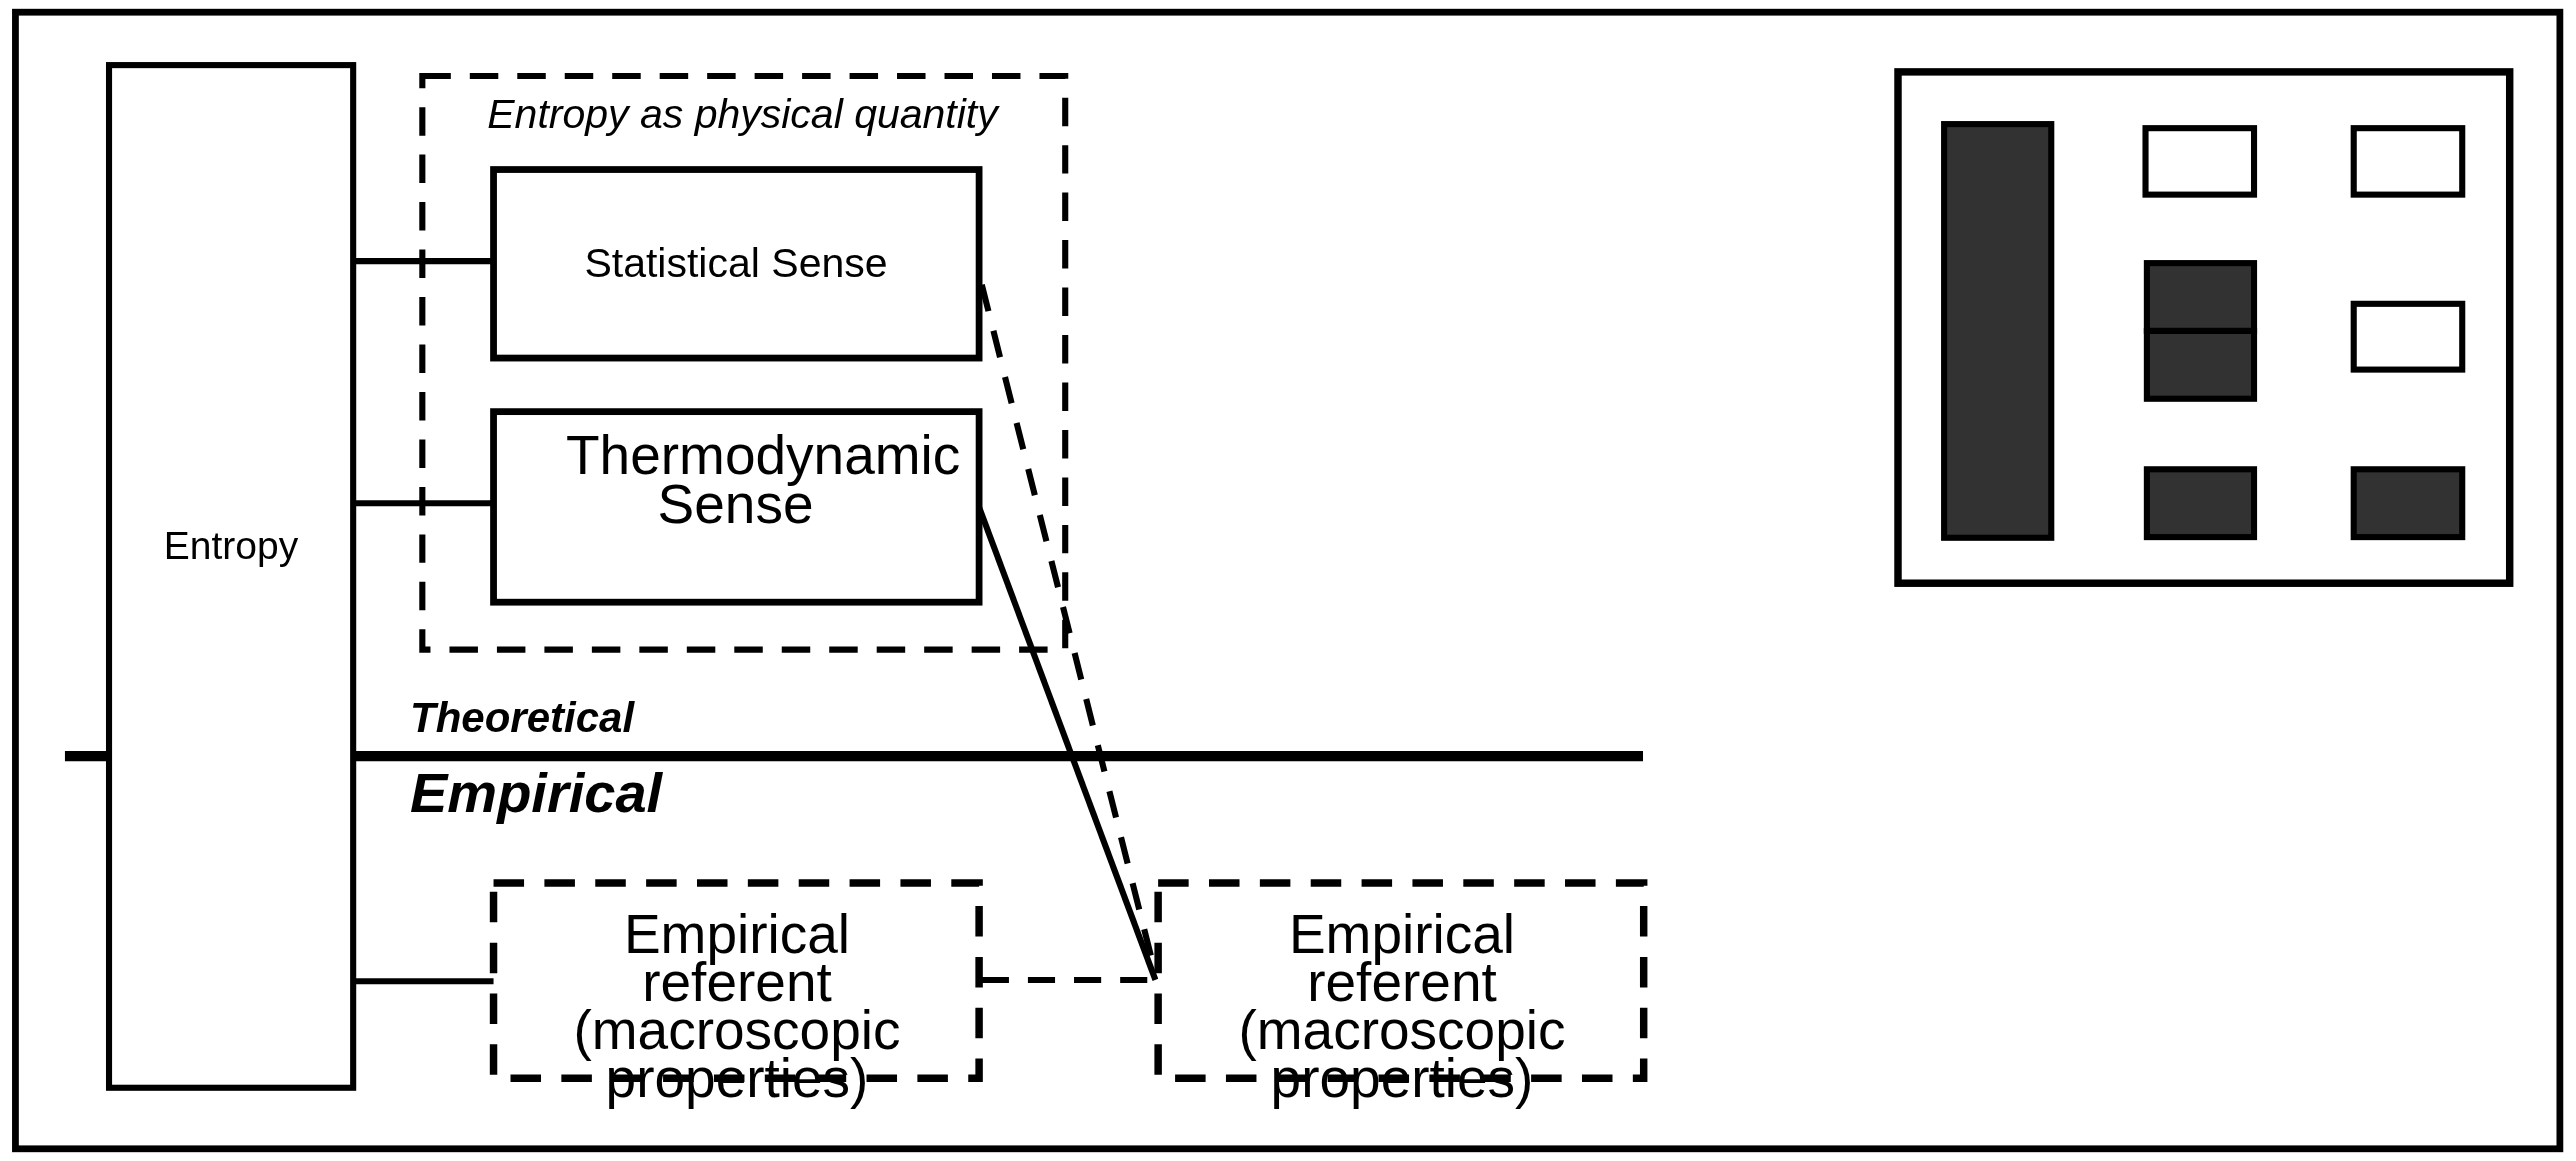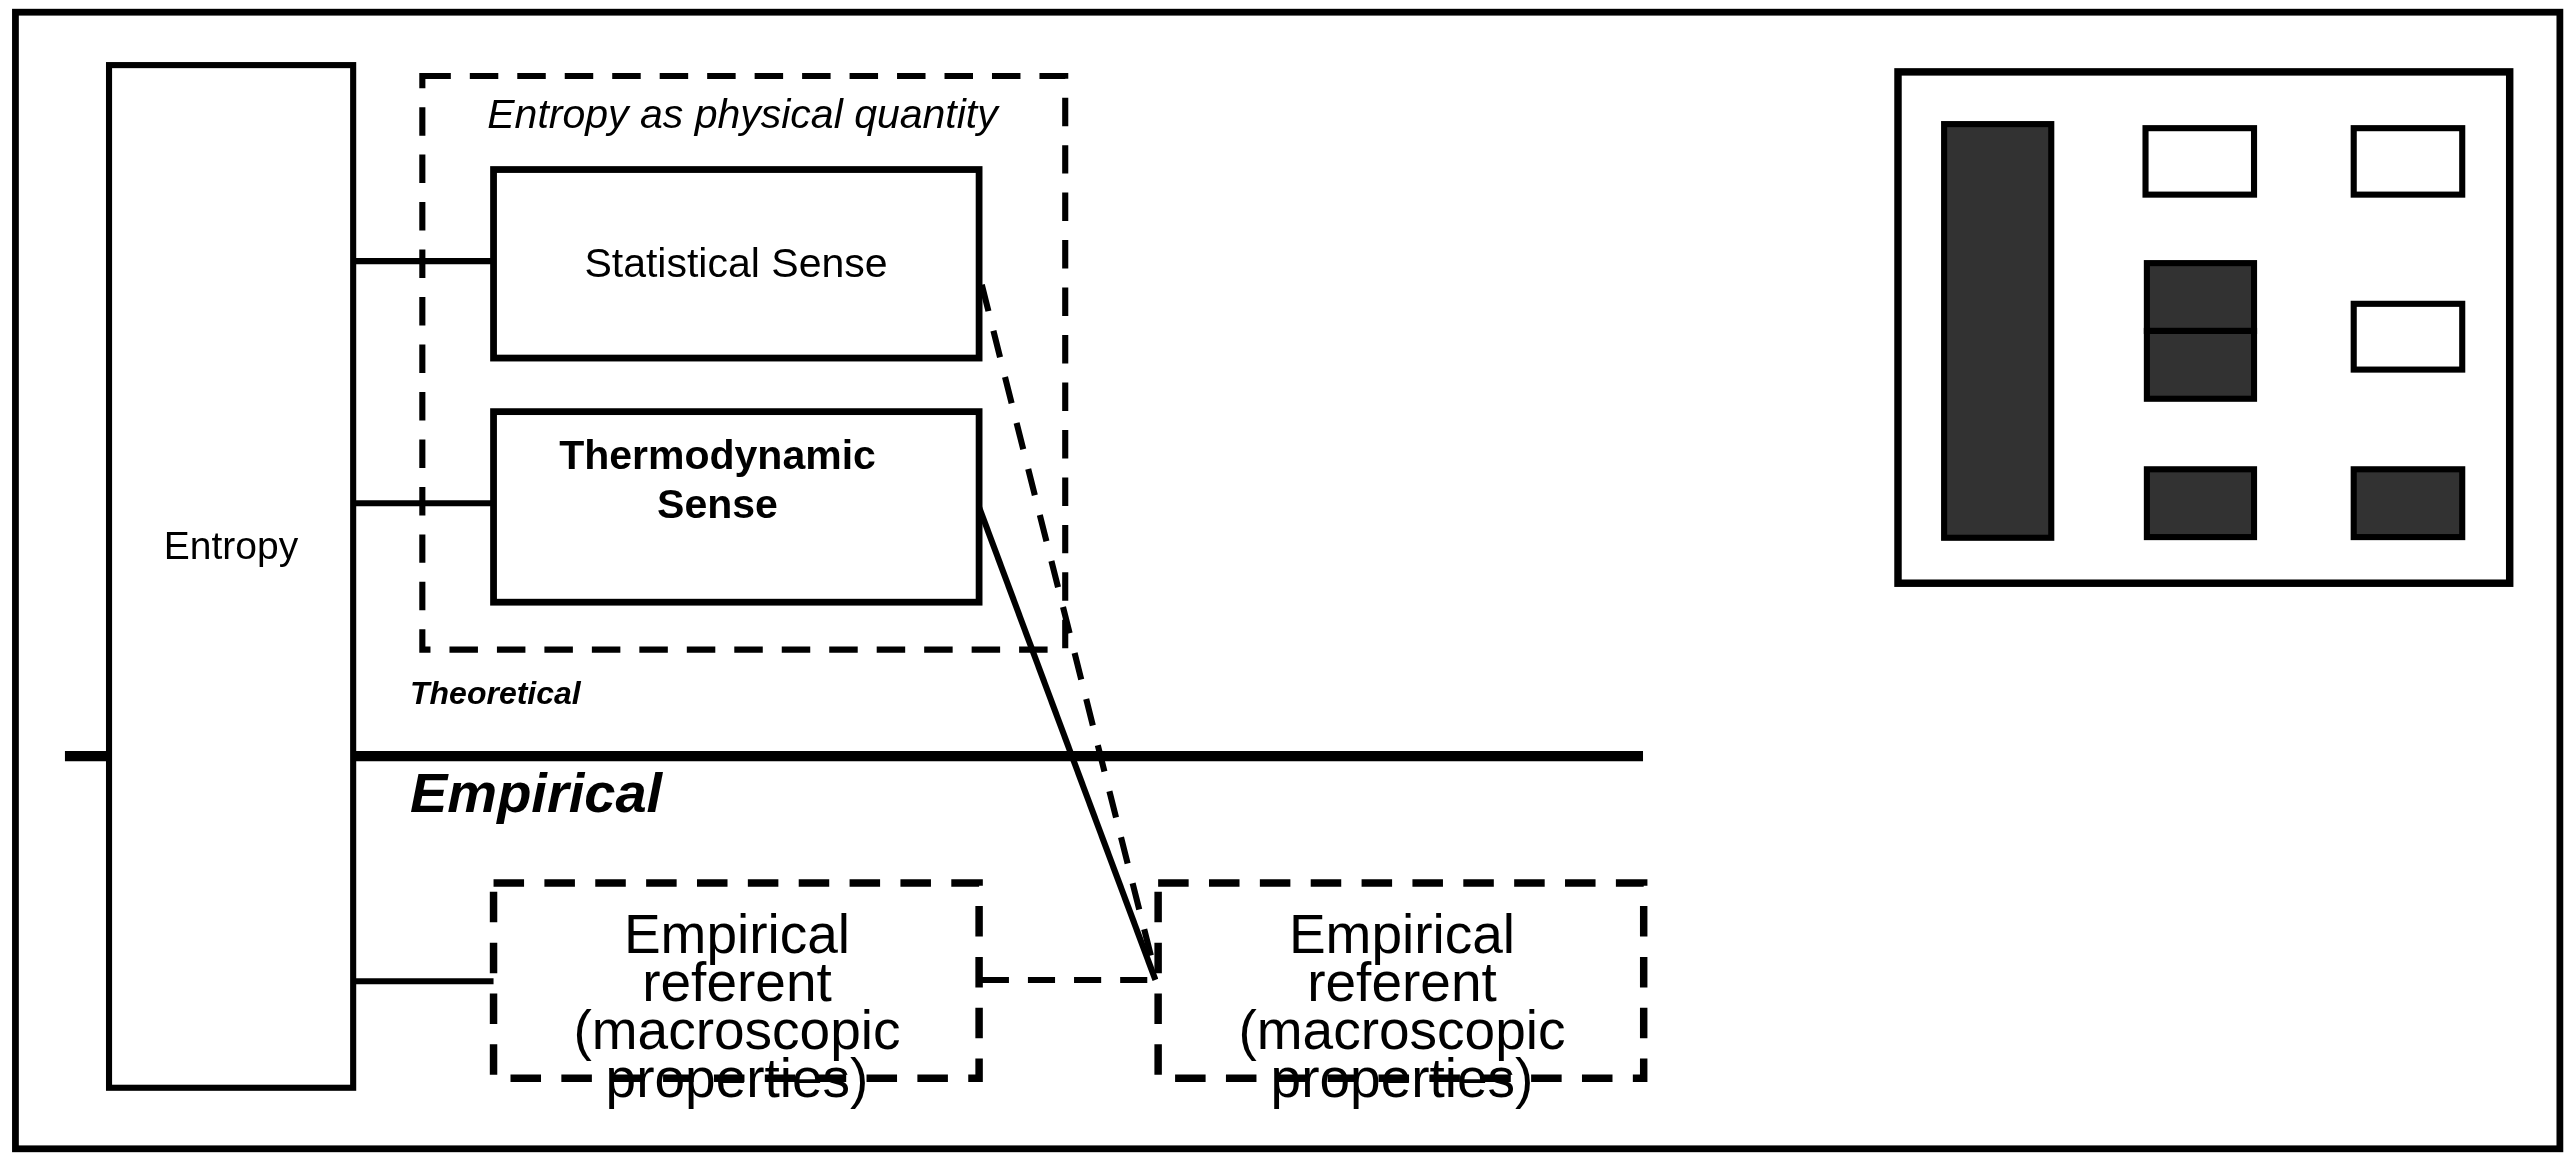--- a/index.html
+++ b/index.html
@@ -46,32 +46,31 @@
     font-style: italic;
   }
   .label-statistical {
     left: 493px;
     top: 239px;
     width: 486px;
     font-size: 41px;
     line-height: 49px;
   }
   .label-thermodynamic {
-    left: 548px;
+    left: 566px;
     top: 431px;
     width: 339px;
-    font-size: 41px;
+    font-size: 55px;
     line-height: 49px;
     white-space: normal;
-    font-weight: bold;
   }
   .label-theoretical {
     left: 410px;
-    top: 670px;
-    font-size: 32px;
+    top: 694px;
+    font-size: 42px;
     line-height: 47px;
     font-weight: bold;
     font-style: italic;
     text-align: center;
   }
   .label-empirical {
     left: 410px;
     top: 769px;
     font-size: 56px;
     line-height: 47px;

